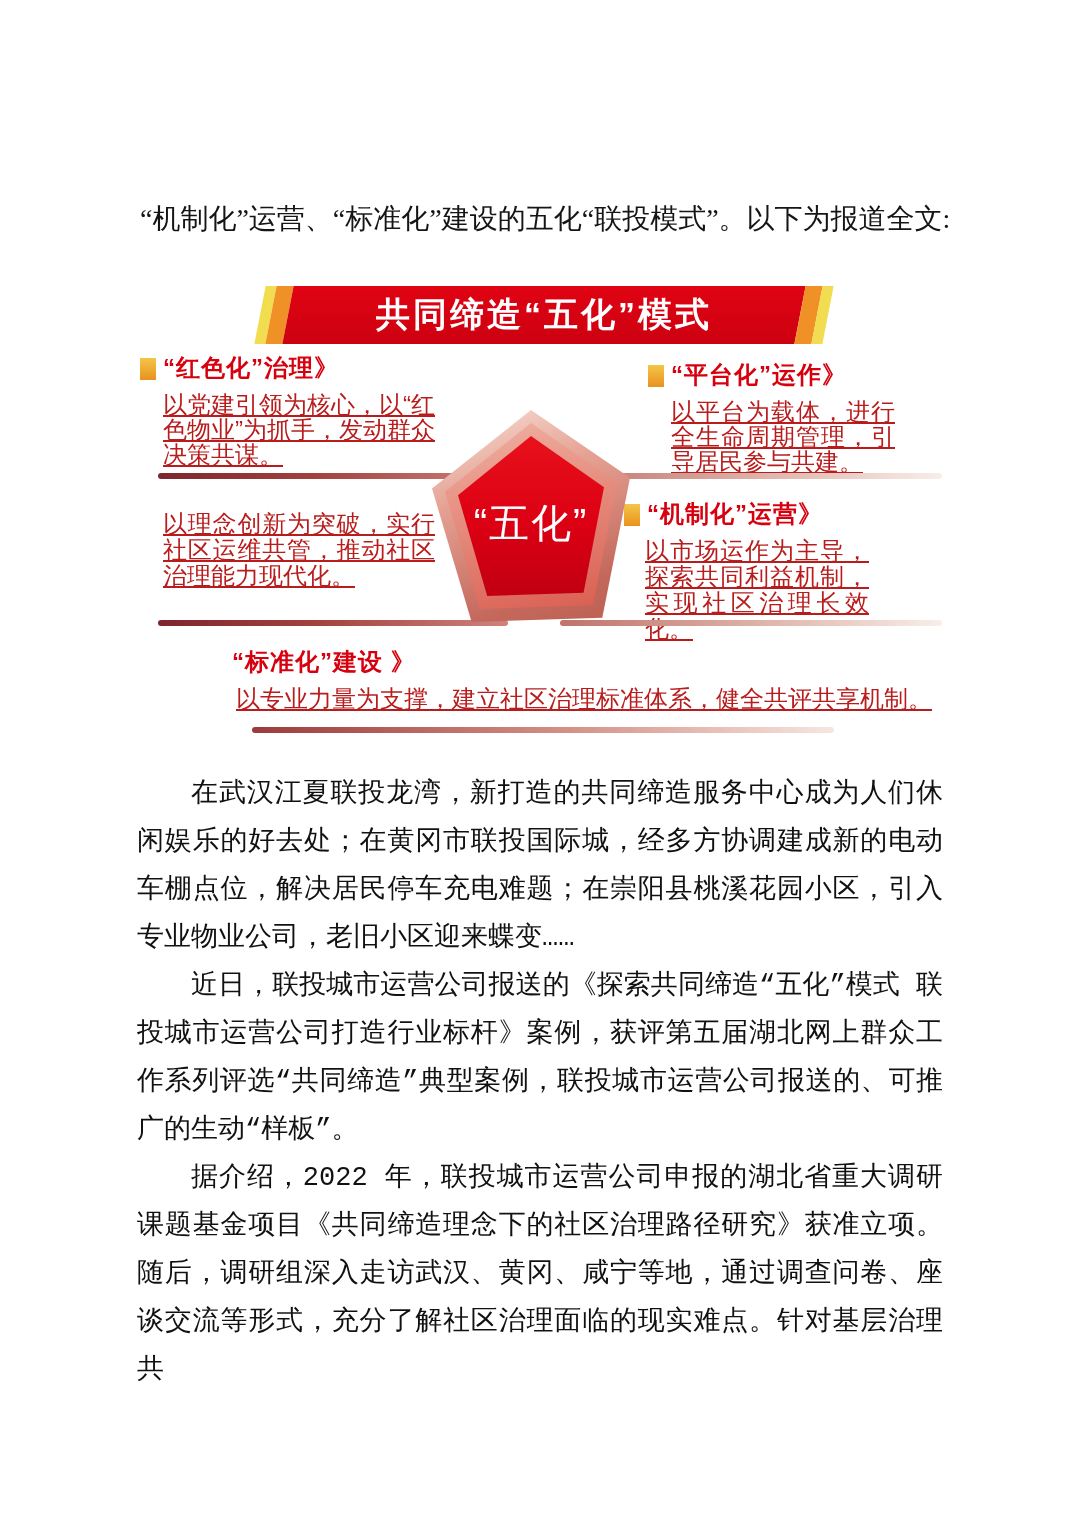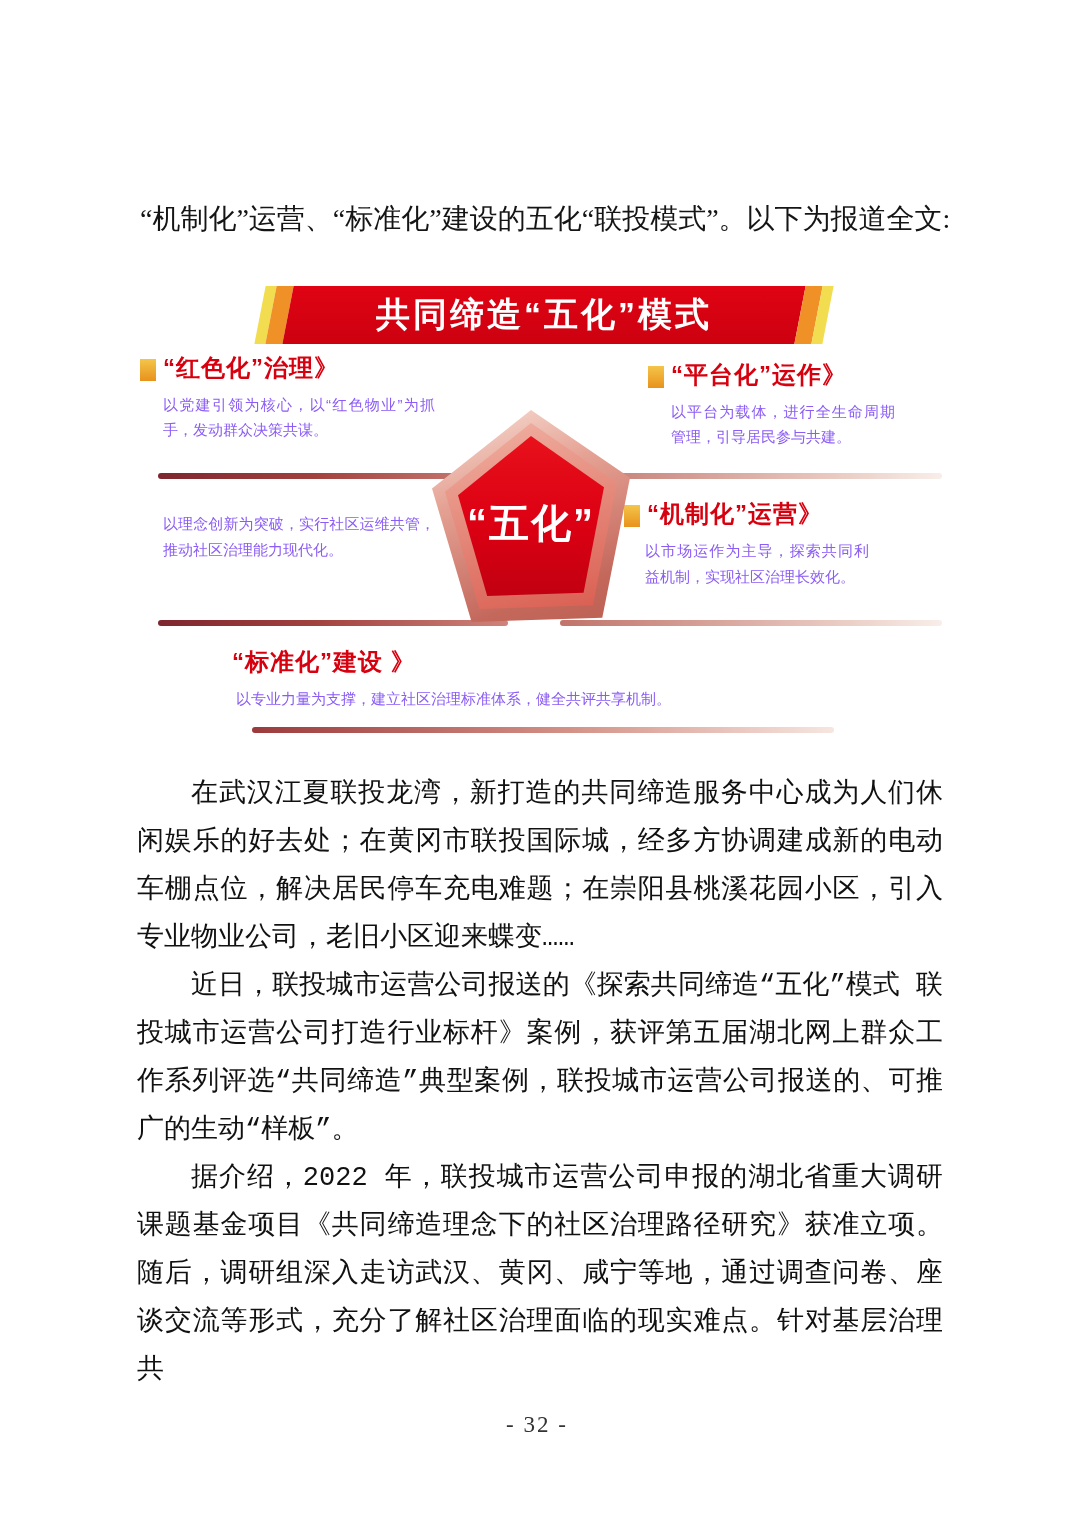--- a/index.html
+++ b/index.html
@@ -16,48 +16,48 @@
   .banner{position:absolute;left:260px;top:286px;width:568px;height:58px;}
   .banner .skew{position:absolute;inset:0;display:flex;transform:skewX(-11deg);}
   .stripe-y{width:11px;background:#F2DC4F;}
   .stripe-o{width:17px;background:#EF9126;}
   .banner-body{flex:1;background:linear-gradient(180deg,#E00313,#CC0110);
                display:flex;align-items:center;justify-content:center;}
   .banner-title{transform:skewX(11deg);color:#ffffff;font-weight:bold;
                 font-size:34px;letter-spacing:3px;white-space:nowrap;}
 
   .sec{position:absolute;}
-  .sec-title{display:flex;align-items:flex-end;gap:7px;}
+  .sec-title{display:flex;align-items:center;gap:7px;}
   .bullet{flex:0 0 16px;width:16px;height:22px;margin-top:2px;
           background:linear-gradient(180deg,#F4C54A,#E8921C);}
   .sec-title-text{color:#D7000F;font-weight:bold;font-size:24px;line-height:27px;
                   letter-spacing:1px;white-space:nowrap;}
-  .sec-desc{margin:11px 0 0 23px;font-size:15px;line-height:25px;color:#8b5cf6;
-            text-align:justify;}
+  .sec-desc{margin:11px 0 0 23px;font-size:24px;line-height:25px;color:#b91c1c;
+            text-align:justify;text-decoration:underline;}
   #sec-red{left:140px;top:354px;}      #sec-red .sec-desc{width:272px;}
   #sec-platform{left:648px;top:361px;} #sec-platform .sec-desc{width:224px;}
   #sec-modern{left:140px;top:500px;}   #sec-modern .sec-desc{width:272px;line-height:26px;}
   #sec-mechanism{left:624px;top:500px;}#sec-mechanism .sec-desc{width:224px;line-height:26px;margin-left:21px;}
   #sec-standard{left:232px;top:648px;}
   #sec-standard .sec-desc{margin-left:4px;white-space:nowrap;}
 
   .divider{position:absolute;height:6px;border-radius:3px;z-index:1;}
   #d1L{left:158px;top:473px;width:350px;background:linear-gradient(90deg,#7E262E,#A2423F 45%,#CE837B);}
   #d1R{left:560px;top:473px;width:382px;background:linear-gradient(90deg,#C0736A,#E8C8BF 70%,#F8EEE9);}
   #d2L{left:158px;top:620px;width:350px;background:linear-gradient(90deg,#7E262E,#A2423F 45%,#CE837B);}
   #d2R{left:560px;top:620px;width:382px;background:linear-gradient(90deg,#C0736A,#E8C8BF 70%,#F8EEE9);}
   #d3{left:252px;top:727px;width:582px;background:linear-gradient(90deg,#9B3A3C,#D49287 55%,#F6E6E0);}
 
   .pent{position:absolute;left:432px;top:410px;width:198px;height:212px;z-index:2;}
   .p-layer{position:absolute;clip-path:polygon(50% 0%,100% 32%,86% 98%,20% 100%,0% 37%);}
   .p-outer{inset:0;background:linear-gradient(160deg,#F6D9D0 5%,#E5A395 35%,#C4685C 80%,#BC6054);}
   .p-mid{inset:13px;background:linear-gradient(165deg,#F0B3A4,#D95D50);}
   .p-inner{inset:26px;background:linear-gradient(180deg,#E8111B 0%,#DC0013 55%,#C10011 100%);}
   .p-label{position:absolute;left:0;right:0;top:86px;text-align:center;color:#ffffff;
-           font-weight:bold;font-size:40px;letter-spacing:2px;
+           font-weight:normal;font-size:40px;letter-spacing:2px;
            font-family:"Liberation Sans","DejaVu Sans",sans-serif;}
 
   
   .bodytext{position:absolute;left:137px;top:770px;width:806px;
             font-size:27px;line-height:48px;color:#111111;text-align:justify;}
   .bodytext p{margin:0;text-indent:2em;font-family:Liberation Mono, monospace;}
 
   .pagenum{position:absolute;left:0;right:0;top:1412px;text-align:center;
            font-size:23px;color:#333333;letter-spacing:2px;}
 </style>
@@ -132,15 +132,14 @@
     <i class="divider" id="d3"></i>
 
   </div>
 
   <div class="bodytext">
     <p>在武汉江夏联投龙湾，新打造的共同缔造服务中心成为人们休闲娱乐的好去处；在黄冈市联投国际城，经多方协调建成新的电动车棚点位，解决居民停车充电难题；在崇阳县桃溪花园小区，引入专业物业公司，老旧小区迎来蝶变……</p>
     <p>近日，联投城市运营公司报送的《探索共同缔造“五化”模式 联投城市运营公司打造行业标杆》案例，获评第五届湖北网上群众工作系列评选“共同缔造”典型案例，联投城市运营公司报送的、可推广的生动“样板”。</p>
     <p>据介绍，2022 年，联投城市运营公司申报的湖北省重大调研课题基金项目《共同缔造理念下的社区治理路径研究》获准立项。随后，调研组深入走访武汉、黄冈、咸宁等地，通过调查问卷、座谈交流等形式，充分了解社区治理面临的现实难点。针对基层治理共</p>
   </div>
 
-  <div class="pagenum">- 32 -</div>
 
 </div>
 
 </body></html>

